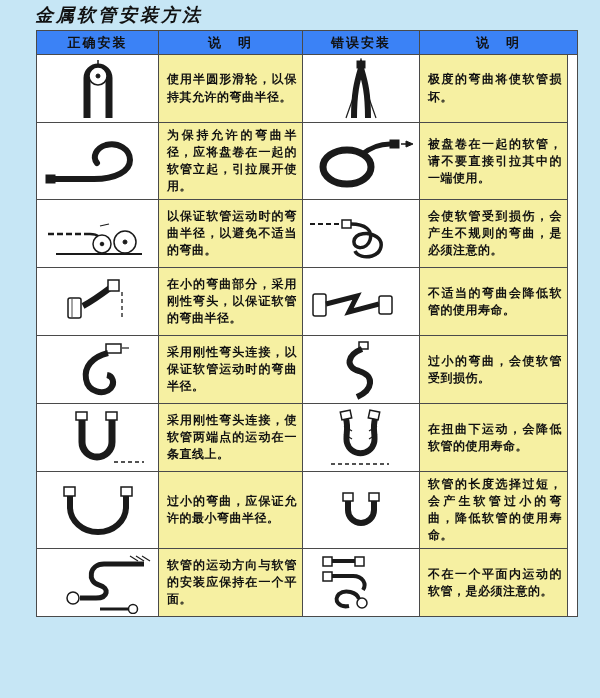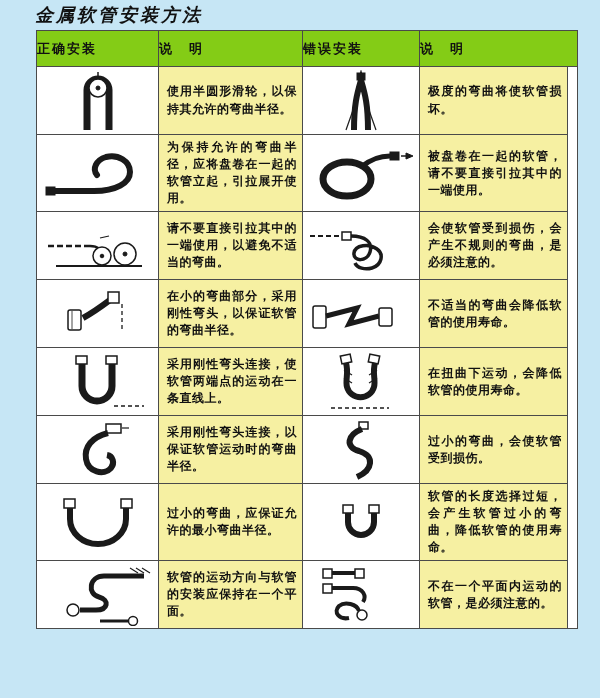--- a/index.html
+++ b/index.html
@@ -10,23 +10,23 @@
     position:absolute; top:3px; left:35px;
     font-size:18px; font-weight:bold; font-style:italic;
     letter-spacing:3px; color:#111;text-align:right;
   }
   table.install-table {
     position:absolute; top:30px; left:36px; width:541px;
     border-collapse:collapse; table-layout:fixed; background:#ffffff;
     border:1px solid #4a4a4a;
   }
   .install-table th {
-    background:#84cc16; color:#111;
+    background:#3b82f6; color:#111;
     font-size:13px; font-weight:bold; letter-spacing:2px;
-    height:36px; border:1px solid #4a4a4a; text-align:left;
+    height:24px; border:1px solid #4a4a4a; text-align:center;
   }
   .install-table td { border:1px solid #4a4a4a; }
   .install-table tr.body-row { height:68px; }
   td.img-cell { background:#ffffff; text-align:center; vertical-align:middle; }
   td.desc-cell {
     background:#f6f0a2; color:#111;
     font-size:12px; font-weight:bold; line-height:1.42;
     padding:4px 5px 4px 8px; text-align:justify;
     letter-spacing:0.5px; vertical-align:middle;
   }
@@ -107,21 +107,21 @@
           <line x1="14" y1="50" x2="100" y2="50" stroke-width="2"></line>
           <line x1="6" y1="30" x2="48" y2="30" stroke-width="2.5" stroke-dasharray="6,3"></line>
           <path d="M48,30 C56,30 60,34 60,40" stroke-width="2.5" fill="none"></path>
           <circle cx="60" cy="40" r="9" fill="#fff" stroke-width="1.5"></circle>
           <circle cx="60" cy="40" r="1.8" fill="#1a1a1a"></circle>
           <circle cx="83" cy="38" r="11" fill="#fff" stroke-width="1.5"></circle>
           <circle cx="83" cy="38" r="2" fill="#1a1a1a"></circle>
           <line x1="58" y1="22" x2="67" y2="20" stroke-width="1.2"></line>
         </svg>
       </td>
-      <td class="desc-cell">请不要直接引拉其中的一端使用，以避免不适当的弯曲。</td>
+      <td class="desc-cell">以保证软管运动时的弯曲半径，以避免不适当的弯曲。</td>
       <td class="img-cell">
         <svg class="illus" width="112" height="60" viewBox="0 0 112 60">
           <line x1="5" y1="20" x2="37" y2="20" stroke-width="2" stroke-dasharray="5,3"></line>
           <rect x="37" y="16" width="9" height="8" fill="#fff" stroke-width="1.5"></rect>
           <path d="M46,20 C60,20 68,26 65,36 C62,46 48,46 49,37 C50,29 64,27 72,33 C79,38 77,49 67,52 C60,54 52,52 50,47" stroke-width="3.5" fill="none"></path>
         </svg>
       </td>
       <td class="desc-cell">会使软管受到损伤，会产生不规则的弯曲，是必须注意的。</td>
       <td class="spacer-cell"></td>
     </tr>
@@ -138,20 +138,39 @@
       </td>
       <td class="desc-cell">在小的弯曲部分，采用刚性弯头，以保证软管的弯曲半径。</td>
       <td class="img-cell">
         <svg class="illus" width="112" height="60" viewBox="0 0 112 60">
           <rect x="8" y="22" width="13" height="22" rx="2" fill="#fff" stroke-width="1.5"></rect>
           <path d="M21,32 L52,24 L44,40 L74,32" stroke-width="5" fill="none"></path>
           <rect x="74" y="24" width="13" height="18" rx="2" fill="#fff" stroke-width="1.5"></rect>
         </svg>
       </td>
       <td class="desc-cell">不适当的弯曲会降低软管的使用寿命。</td>
+      <td class="spacer-cell"></td>
+    </tr>
+
+    <tr class="body-row">
+      <td class="img-cell">
+        <svg class="illus" width="112" height="62" viewBox="0 0 112 62">
+          <rect x="64" y="5" width="15" height="9" fill="#fff" stroke-width="1.5"></rect>
+          <line x1="80" y1="9" x2="87" y2="9" stroke-width="1.2"></line>
+          <path d="M66,14 C50,18 42,28 44,40 C46,53 62,57 69,49 C73,44 71,37 65,36" stroke-width="6" fill="none"></path>
+        </svg>
+      </td>
+      <td class="desc-cell">采用刚性弯头连接，以保证软管运动时的弯曲半径。</td>
+      <td class="img-cell">
+        <svg class="illus" width="112" height="62" viewBox="0 0 112 62">
+          <rect x="54" y="3" width="9" height="7" fill="#fff" stroke-width="1.5"></rect>
+          <path d="M57,10 C42,16 40,28 54,32 C70,37 68,51 52,58" stroke-width="6" fill="none"></path>
+        </svg>
+      </td>
+      <td class="desc-cell">过小的弯曲，会使软管受到损伤。</td>
       <td class="spacer-cell"></td>
     </tr>
 
     <tr class="body-row">
       <td class="img-cell">
         <svg class="illus" width="112" height="60" viewBox="0 0 112 60">
           <rect x="34" y="4" width="11" height="8" fill="#fff" stroke-width="1.5"></rect>
           <rect x="64" y="4" width="11" height="8" fill="#fff" stroke-width="1.5"></rect>
           <path d="M40,12 V34 A15,15 0 0 0 70,34 V12" stroke-width="7" fill="none"></path>
           <line x1="72" y1="54" x2="102" y2="54" stroke-width="1.3" stroke-dasharray="4,3"></line>
@@ -167,39 +186,20 @@
           <line x1="39" y1="26" x2="47" y2="31" stroke-width="1.1"></line>
           <line x1="64" y1="23" x2="72" y2="18" stroke-width="1.1"></line>
           <line x1="64" y1="31" x2="72" y2="26" stroke-width="1.1"></line>
           <line x1="26" y1="56" x2="84" y2="56" stroke-width="1.3" stroke-dasharray="4,3"></line>
         </svg>
       </td>
       <td class="desc-cell">在扭曲下运动，会降低软管的使用寿命。</td>
       <td class="spacer-cell"></td>
     </tr>
 
-    <tr class="body-row">
-      <td class="img-cell">
-        <svg class="illus" width="112" height="62" viewBox="0 0 112 62">
-          <rect x="64" y="5" width="15" height="9" fill="#fff" stroke-width="1.5"></rect>
-          <line x1="80" y1="9" x2="87" y2="9" stroke-width="1.2"></line>
-          <path d="M66,14 C50,18 42,28 44,40 C46,53 62,57 69,49 C73,44 71,37 65,36" stroke-width="6" fill="none"></path>
-        </svg>
-      </td>
-      <td class="desc-cell">采用刚性弯头连接，以保证软管运动时的弯曲半径。</td>
-      <td class="img-cell">
-        <svg class="illus" width="112" height="62" viewBox="0 0 112 62">
-          <rect x="54" y="3" width="9" height="7" fill="#fff" stroke-width="1.5"></rect>
-          <path d="M57,10 C42,16 40,28 54,32 C70,37 68,51 52,58" stroke-width="6" fill="none"></path>
-        </svg>
-      </td>
-      <td class="desc-cell">过小的弯曲，会使软管受到损伤。</td>
-      <td class="spacer-cell"></td>
-    </tr>
-
 
     <tr class="body-row">
       <td class="img-cell">
         <svg class="illus" width="112" height="60" viewBox="0 0 112 60">
           <rect x="22" y="7" width="11" height="9" fill="#fff" stroke-width="1.5"></rect>
           <rect x="79" y="7" width="11" height="9" fill="#fff" stroke-width="1.5"></rect>
           <path d="M28,16 V27 A28,25 0 0 0 84,27 V16" stroke-width="6" fill="none"></path>
         </svg>
       </td>
       <td class="desc-cell">过小的弯曲，应保证允许的最小弯曲半径。</td>

